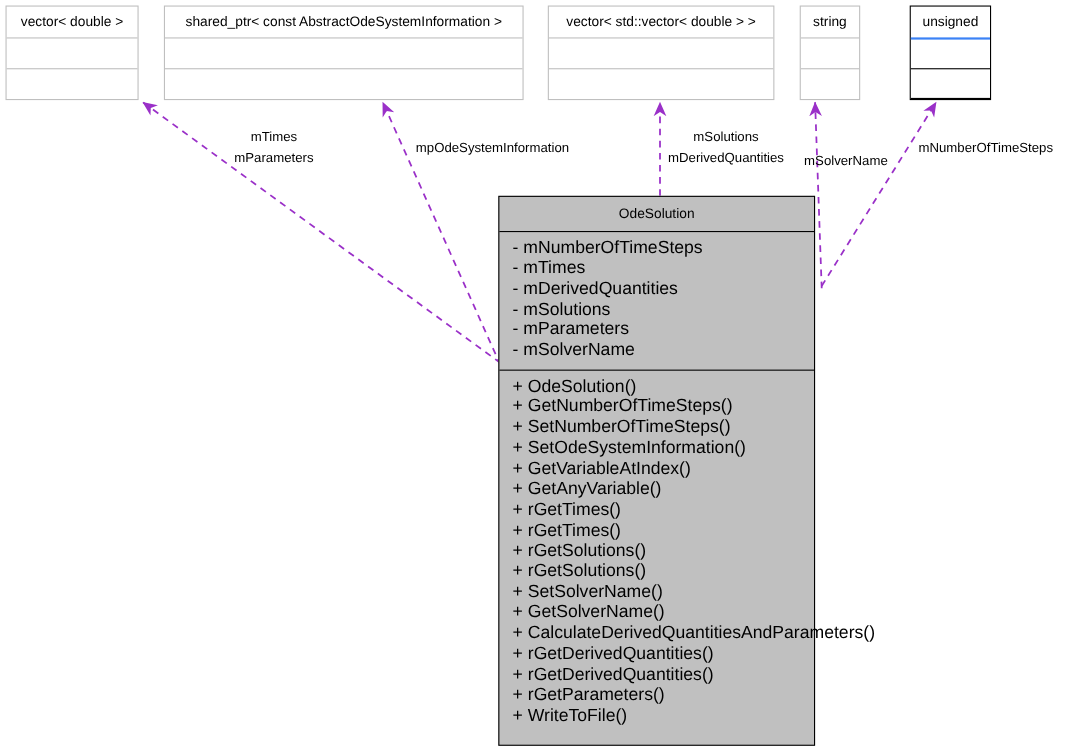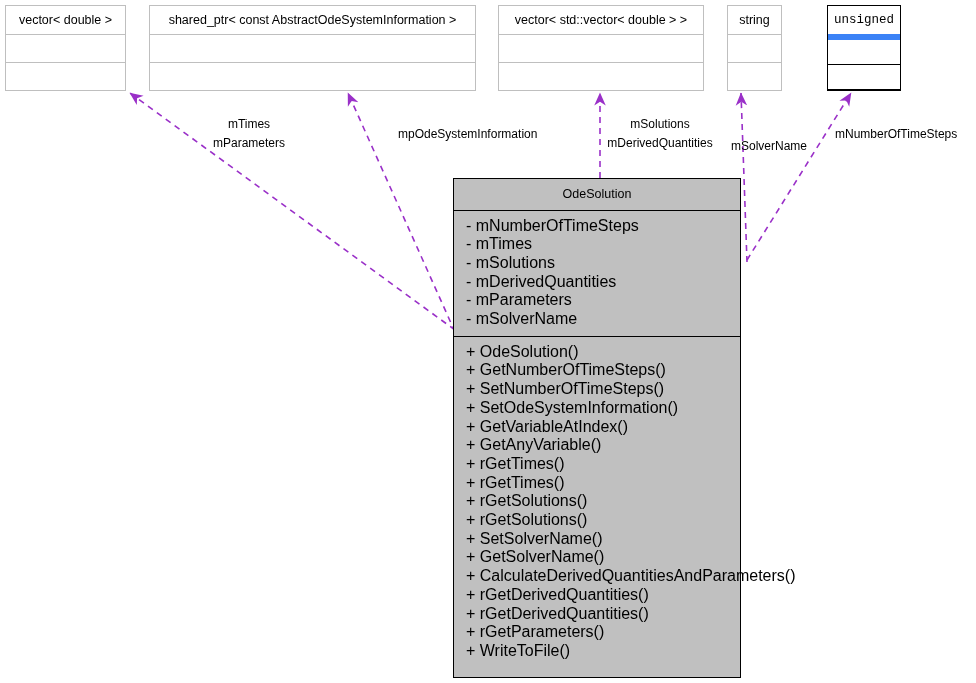--- a/index.html
+++ b/index.html
@@ -31,21 +31,21 @@
   .uml-title{
     box-sizing:border-box;
     text-align:center;
     font-size:12.5px;
     color:#000000;
     line-height:1;
     padding:8px 6px 7px 6px;
     border-bottom:1px solid #bfbfbf;
     white-space:nowrap;
   }
-  .uml-box.dark .uml-title{border-bottom:6px solid #3b82f6;font-family:Liberation Mono, monospace;}
+  .uml-box.dark .uml-title{border-bottom:2px solid #3b82f6;}
   .uml-box.main .uml-title{
     border-bottom:1px solid #000000;
     padding:9px 6px 9px 6px;
     font-size:12.5px;
   }
   .uml-row{
     box-sizing:border-box;
     flex:1 1 auto;
     border-bottom:1px solid #bfbfbf;
   }
@@ -127,21 +127,21 @@
     <div class="uml-title">unsigned</div>
     <div class="uml-row"></div>
     <div class="uml-row last"></div>
   </div>
 
   <div class="edge-label center" style="left:204px;top:115px;width:90px;">
     <div>mTimes</div>
     <div>mParameters</div>
   </div>
 
-  <div class="edge-label" style="left:398px;top:125px;">
+  <div class="edge-label" style="left:378px;top:125px;">
     <div>mpOdeSystemInformation</div>
   </div>
 
   <div class="edge-label center" style="left:585px;top:115px;width:150px;">
     <div>mSolutions</div>
     <div>mDerivedQuantities</div>
   </div>
 
   <div class="edge-label" style="left:731px;top:125px;margin-top:12px;">
     <div>mSolverName</div>
@@ -151,22 +151,22 @@
     <div>mNumberOfTimeSteps</div>
   </div>
 
   <div class="uml-box main" style="left:453px;top:178px;width:288px;height:500px;">
 
     <div class="uml-title">OdeSolution</div>
 
     <div class="uml-section" id="attr-section">
         <div class="uml-member">- mNumberOfTimeSteps</div>
         <div class="uml-member">- mTimes</div>
+        <div class="uml-member">- mDerivedQuantities</div>
         <div class="uml-member">- mSolutions</div>
-        <div class="uml-member">- mDerivedQuantities</div>
         <div class="uml-member">- mParameters</div>
         <div class="uml-member">- mSolverName</div>
       </div>
 
     <div class="uml-section last" id="method-section">
         <div class="uml-member">+ OdeSolution()</div>
         <div class="uml-member">+ GetNumberOfTimeSteps()</div>
         <div class="uml-member">+ SetNumberOfTimeSteps()</div>
         <div class="uml-member">+ SetOdeSystemInformation()</div>
         <div class="uml-member">+ GetVariableAtIndex()</div>

